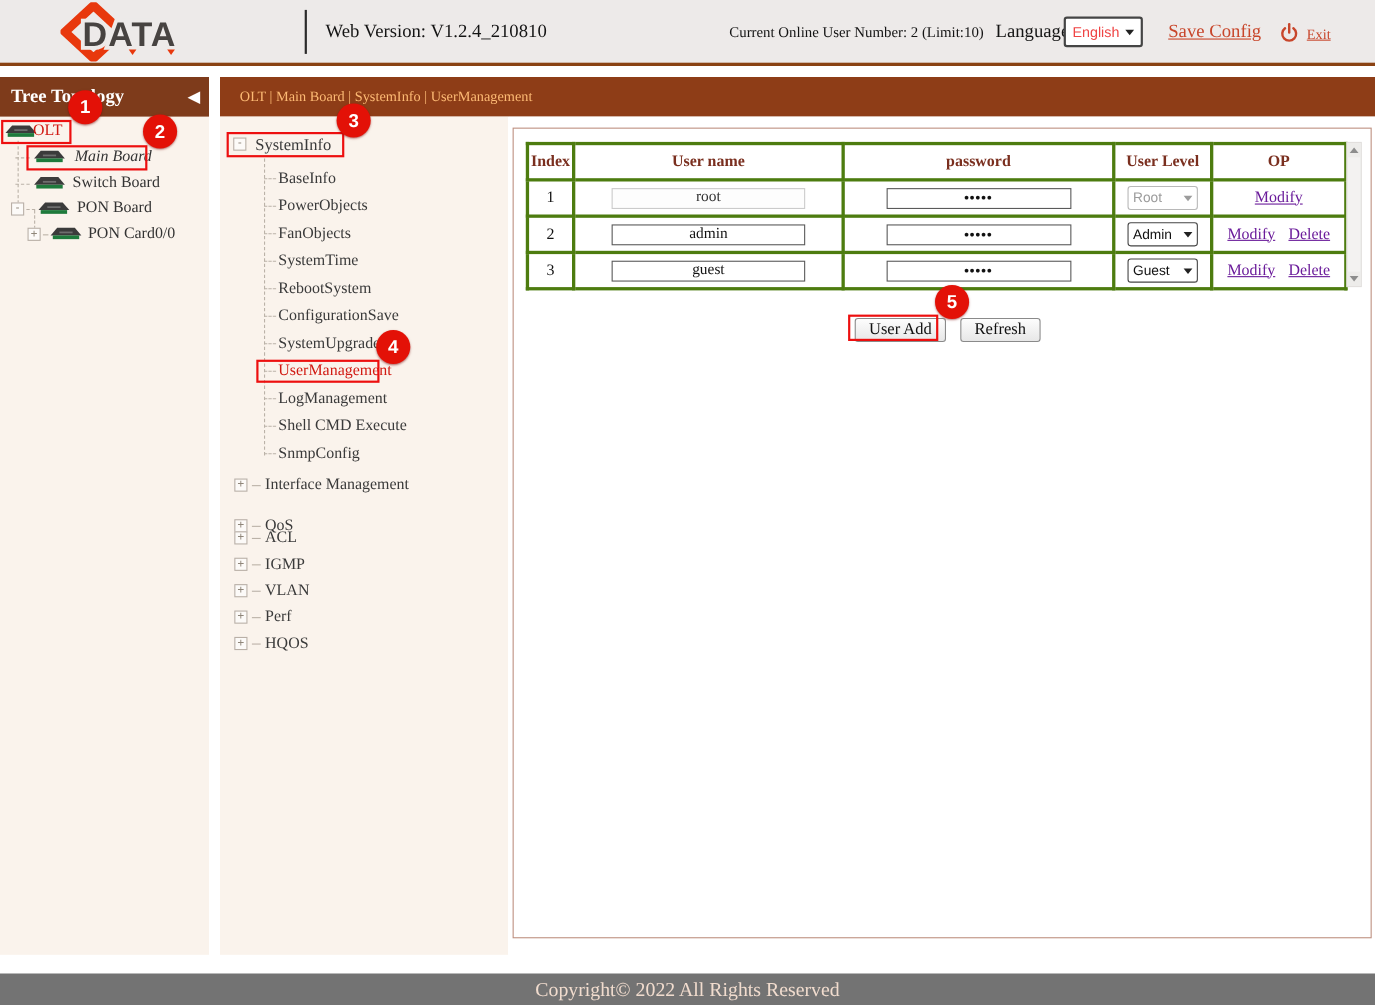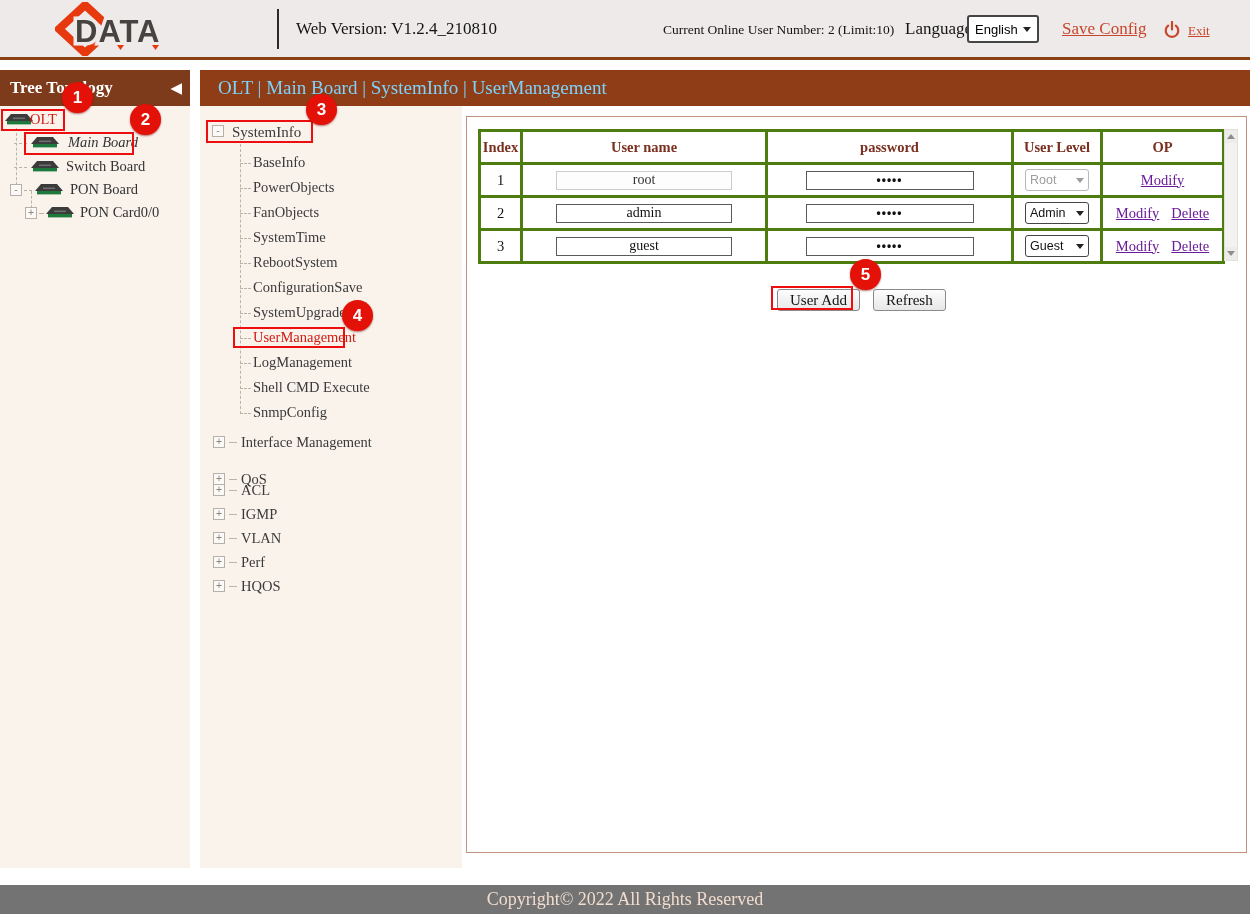--- a/index.html
+++ b/index.html
@@ -18,21 +18,21 @@
   .logo { position: absolute; left: 55px; top: 2px; }
   .hdr-divider { position: absolute; left: 277px; top: 9px; width: 2px; height: 40px; background: #2b2b2b; }
   .webver { position: absolute; left: 296px; top: 19px; font-size: 17px; color: #141414; }
   .online { position: absolute; left: 663px; top: 22px; font-size: 13.5px; color: #141414; }
   .langlbl { position: absolute; left: 905px; top: 19px; font-size: 17px; color: #141414; }
   .sel {
     display: flex; align-items: center; justify-content: space-between;
     background: #fff; border: 2px solid #454545; border-radius: 3px;
     font-family: "Liberation Sans", sans-serif; cursor: pointer;
   }
-  .langsel { position: absolute; left: 967px; top: 15px; width: 72px; height: 28px; padding: 0 6px; font-size: 13px; color: #000000; }
+  .langsel { position: absolute; left: 967px; top: 15px; width: 72px; height: 28px; padding: 0 6px; font-size: 13px; color: #ef4444; }
   .chev { width: 0; height: 0; border-left: 4px solid transparent; border-right: 4px solid transparent; border-top: 5px solid #222; }
   .savecfg { position: absolute; left: 1062px; top: 19px; font-size: 17px; color: #C8462B; text-decoration: underline; cursor: pointer; }
   .pwr { position: absolute; left: 1163px; top: 21px; cursor: pointer; }
   .exitlnk { position: absolute; left: 1188px; top: 23px; font-size: 13px; color: #C8462B; text-decoration: underline; cursor: pointer; }
 
   
   .sidebar { position: absolute; left: 0; top: 70px; width: 190px; height: 798px; background: #FAF3EC; }
   .side-title {
     position: relative; height: 36px; background: #7E3B1B; color: #fff;
     font-size: 17px; font-weight: bold; line-height: 36px; padding-left: 10px;
@@ -45,21 +45,21 @@
     position: absolute; top: 5px; width: 12px; height: 12px; background: #FCFAF8;
     border: 1px solid #B9AFA6; color: #8f8679; font-family: "DejaVu Sans Mono", monospace;
     font-size: 10px; line-height: 10px; text-align: center; cursor: pointer;
   }
   .dashes { position: absolute; border-top: 1px dashed #BBB2A8; }
   .vdash { position: absolute; border-left: 1px dashed #BBB2A8; }
 
   
   .crumbbar {
     position: absolute; left: 200px; top: 70px; width: 1050px; height: 36px;
-    background: #8E3D17; color: #7dd3fc; font-size: 19px; line-height: 36px; padding-left: 18px;
+    background: #8E3D17; color: #fdba74; font-size: 13px; line-height: 36px; padding-left: 18px;
   }
 
   
   .navpanel { position: absolute; left: 200px; top: 106px; width: 262px; height: 762px; background: #FAF3EC; }
   .nav-root { position: absolute; left: 0; top: 16px; width: 100%; height: 22px; cursor: pointer; }
   .nav-root .lbl { position: absolute; left: 32px; top: 2px; font-size: 15px; color: #3a3a3a; }
   .nav-child { position: absolute; left: 40px; height: 20px; cursor: pointer; white-space: nowrap; }
   .nav-child .dash { display: inline-block; vertical-align: middle; width: 11px; border-top: 1px dashed #BBB2A8; margin-right: 2px; }
   .nav-child .lbl { font-size: 14.5px; color: #3a3a3a; }
   .nav-child .lbl.red { color: #D11A12; }

